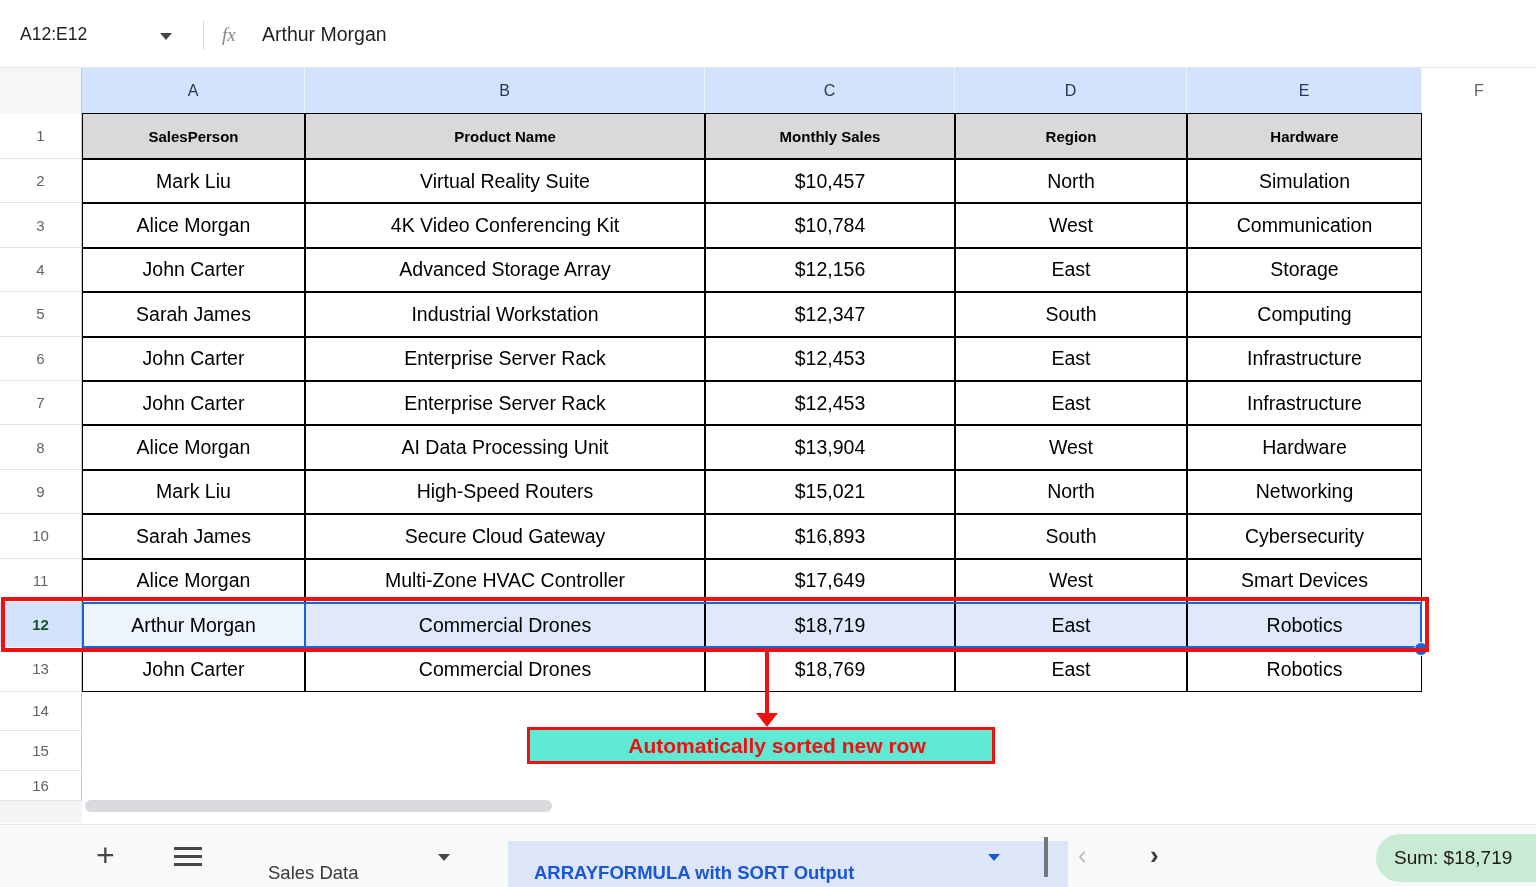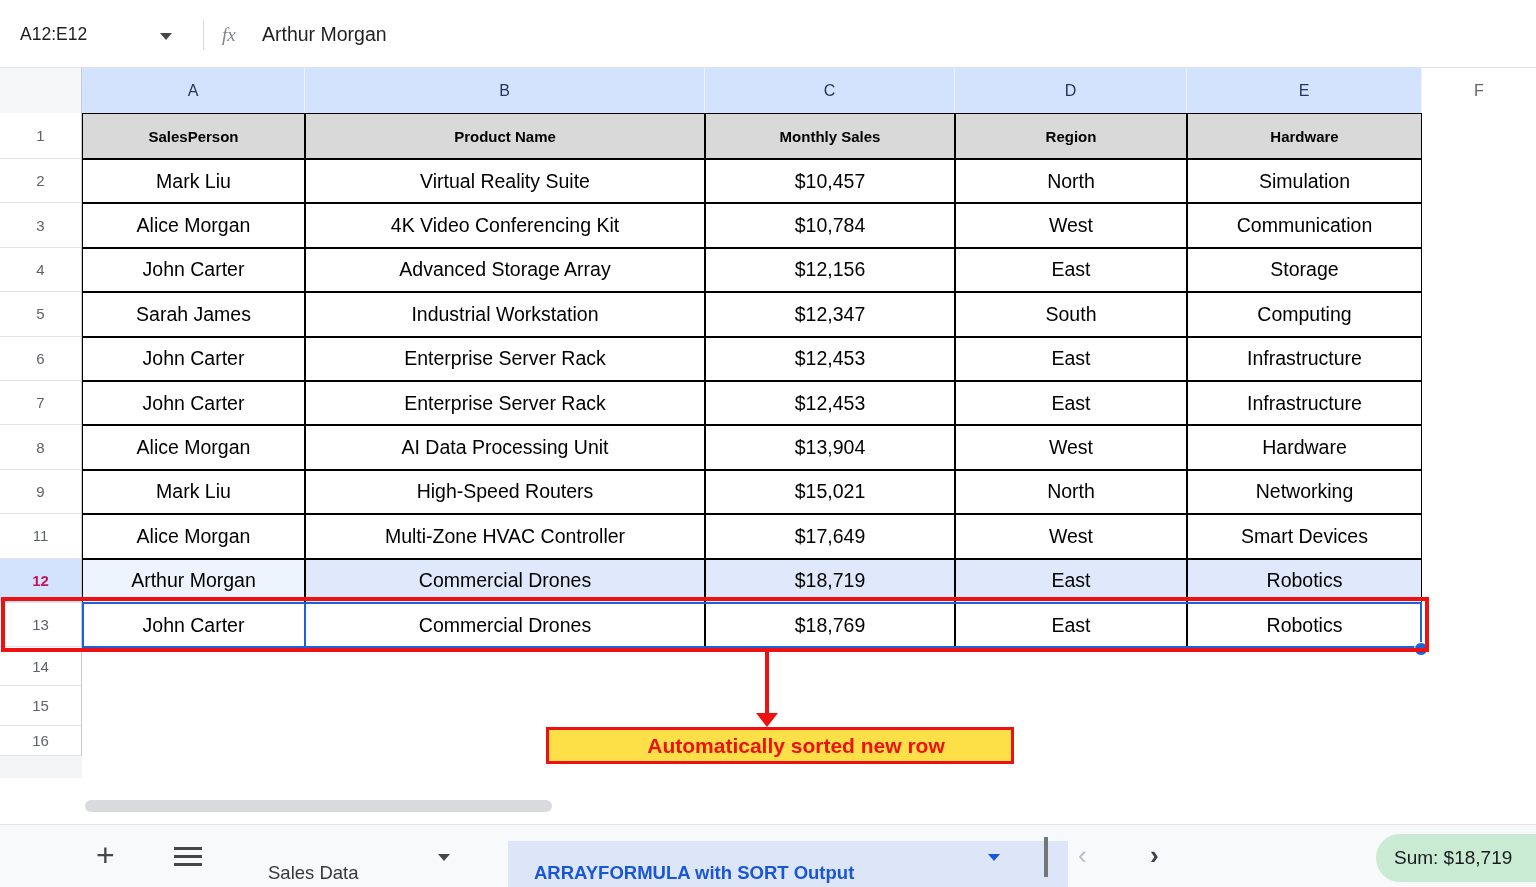--- a/index.html
+++ b/index.html
@@ -33,21 +33,21 @@
   .grid { position:absolute; left:0; top:113px; border-collapse:separate; border-spacing:0;
           table-layout:fixed; }
   td { overflow:hidden; white-space:nowrap; }
   td.dcell { border:1px solid #000; text-align:center; vertical-align:middle;
              font-size:19.5px; color:#000; background:#fff; }
   tr.header-row td.dcell { background:#d9d9d9; font-weight:bold; font-size:15px; }
   td.rhead { background:#fff; border-right:1px solid #c7cacd; border-bottom:1px solid #e1e3e6;
              text-align:center; vertical-align:middle; font-size:15px; color:#5f6368; }
   tr.selected td.dcell { background:#dfe9fb; }
   tr.selected td.active-cell { background:#eef4fe; }
-  tr.selected td.rhead { background:#d3e3fd; color:#be185d; font-weight:bold; }
+  tr.selected td.rhead { background:#d3e3fd; color:#14532d; font-weight:bold; }
   td.blank { border:none; background:#fff; }
   td.stub  { border:none; background:#f4f5f6; }
   .h-hdr  { height:46px; }  .h-data { height:44.4px; }
   .h-e14 { height:39px; } .h-e15 { height:40px;margin-left:36px; } .h-e16 { height:30px; } .h-e17 { height:22px; }
 
   
   .range-outline { position:absolute; left:82px; top:602px; width:1340px; height:46px;
                    border:2px solid #1a63d8; pointer-events:none; z-index:4; }
   .activecell-outline { position:absolute; left:82px; top:602px; width:224px; height:46px;
                         border:2px solid #1a63d8; pointer-events:none; z-index:4; }
@@ -55,22 +55,22 @@
                  border-radius:50%; background:#1a63d8; border:1.5px solid #fff; z-index:5; }
 
   
   .red-rect { position:absolute; left:1px; top:597px; width:1428px; height:55px;
               border:4px solid #ed1111; z-index:6; pointer-events:none; }
   .arrow-line { position:absolute; left:765px; top:652px; width:4px; height:62px;
                 background:#ed1111; z-index:6; }
   .arrow-head { position:absolute; left:756px; top:713px; width:0; height:0; z-index:6;
                 border-left:11px solid transparent; border-right:11px solid transparent;
                 border-top:14px solid #ed1111; }
-  .note-box { position:absolute; left:546px; top:727px; width:468px; height:37px;
-              border:3px solid #ed1111; background:#fde047; z-index:6;
+  .note-box { position:absolute; left:527px; top:727px; width:468px; height:37px;
+              border:3px solid #ed1111; background:#5eead4; z-index:6;
               text-align:center; line-height:31px; font-size:21px; font-weight:bold; color:#ed1111;padding-left:32px; }
 
   
   .hscroll { position:absolute; left:85px; top:800px; width:467px; height:12px;
              border-radius:6px; background:#d8dadd; z-index:7; }
 
   
   .bottombar { position:absolute; left:0; top:824px; width:1536px; height:63px;
                background:#f7f9fa; border-top:1px solid #e4e6e9; z-index:8; }
   .plus { position:absolute; left:96px; top:0; height:63px; line-height:60px;
@@ -193,20 +193,28 @@
       </tr>
       <tr class="h-data">
         <td class="rhead">9</td>
         <td class="dcell">Mark Liu</td>
         <td class="dcell">High-Speed Routers</td>
         <td class="dcell">$15,021</td>
         <td class="dcell">North</td>
         <td class="dcell">Networking</td>
       </tr>
       <tr class="h-data">
+        <td class="rhead">10</td>
+        <td class="dcell">Sarah James</td>
+        <td class="dcell">Secure Cloud Gateway</td>
+        <td class="dcell">$16,893</td>
+        <td class="dcell">South</td>
+        <td class="dcell">Cybersecurity</td>
+      </tr>
+      <tr class="h-data">
         <td class="rhead">11</td>
         <td class="dcell">Alice Morgan</td>
         <td class="dcell">Multi-Zone HVAC Controller</td>
         <td class="dcell">$17,649</td>
         <td class="dcell">West</td>
         <td class="dcell">Smart Devices</td>
       </tr>
       <tr class="selected h-data">
         <td class="rhead">12</td>
         <td class="dcell active-cell">Arthur Morgan</td>

